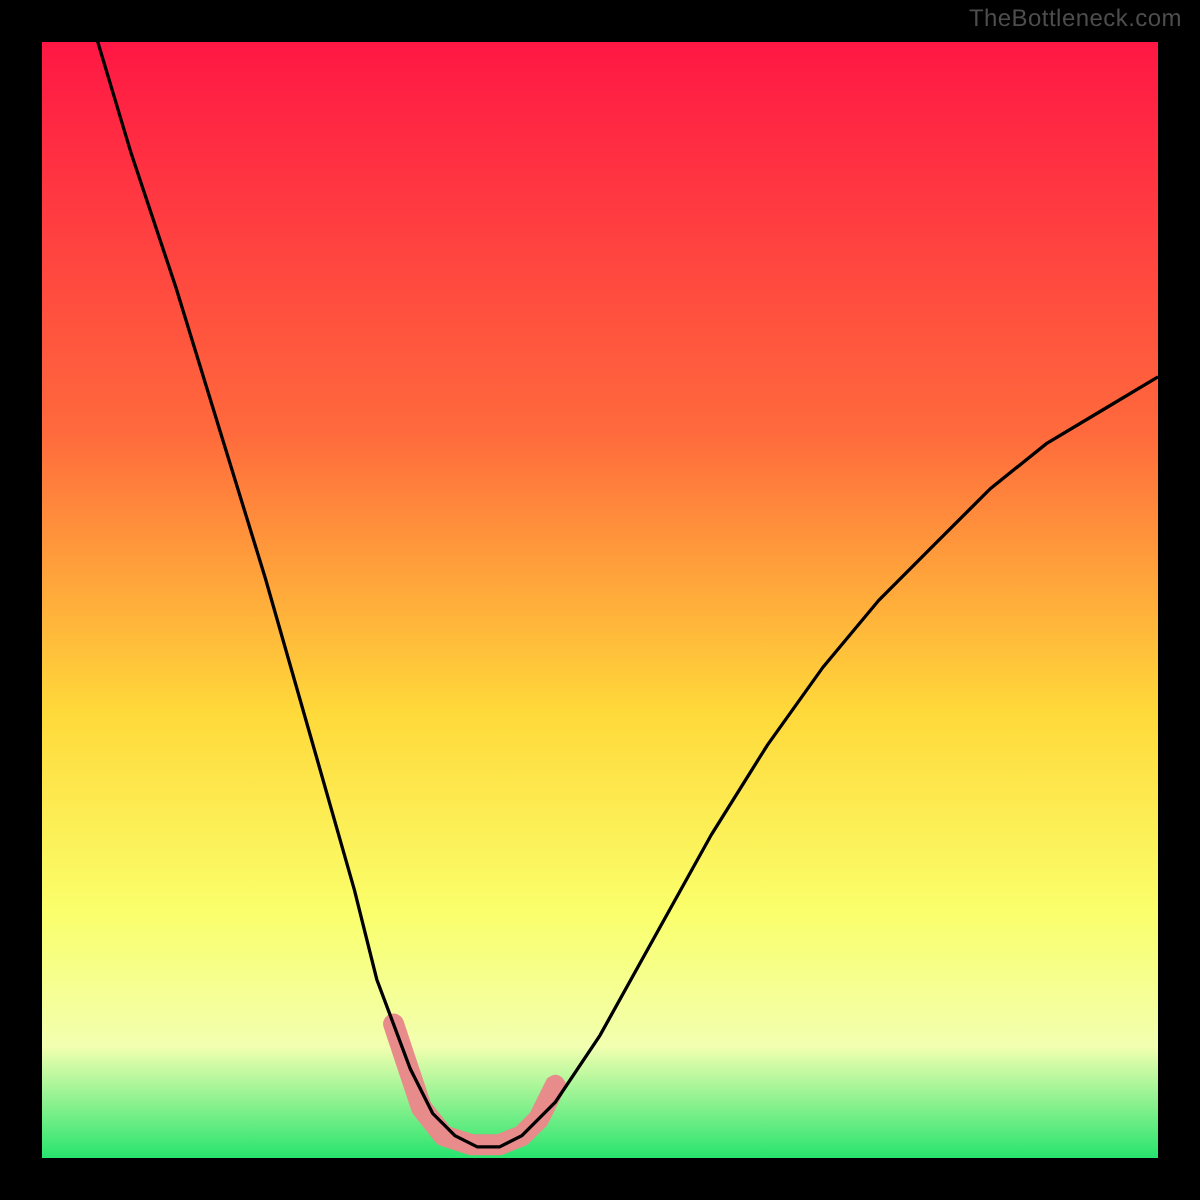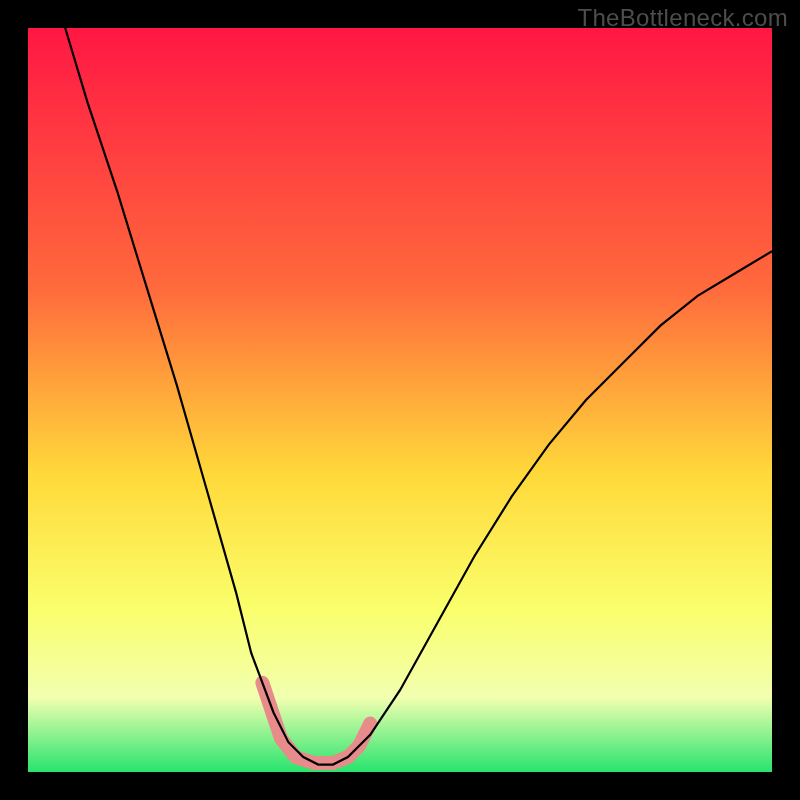--- a/index.html
+++ b/index.html
@@ -23,21 +23,21 @@
     top: 28px;
     width: 744px;
     height: 744px;
     overflow: hidden;
   }
   .watermark {
     position: absolute;
     top: 4px;
     right: 12px;
     color: #4d4d4d;
-    font-size: 24px;
+    font-size: 16px;
     font-weight: 500;
     letter-spacing: 0.3px;
     z-index: 10;
   }
   svg {
     display: block;
   }
 </style>
 </head>
 <body>

